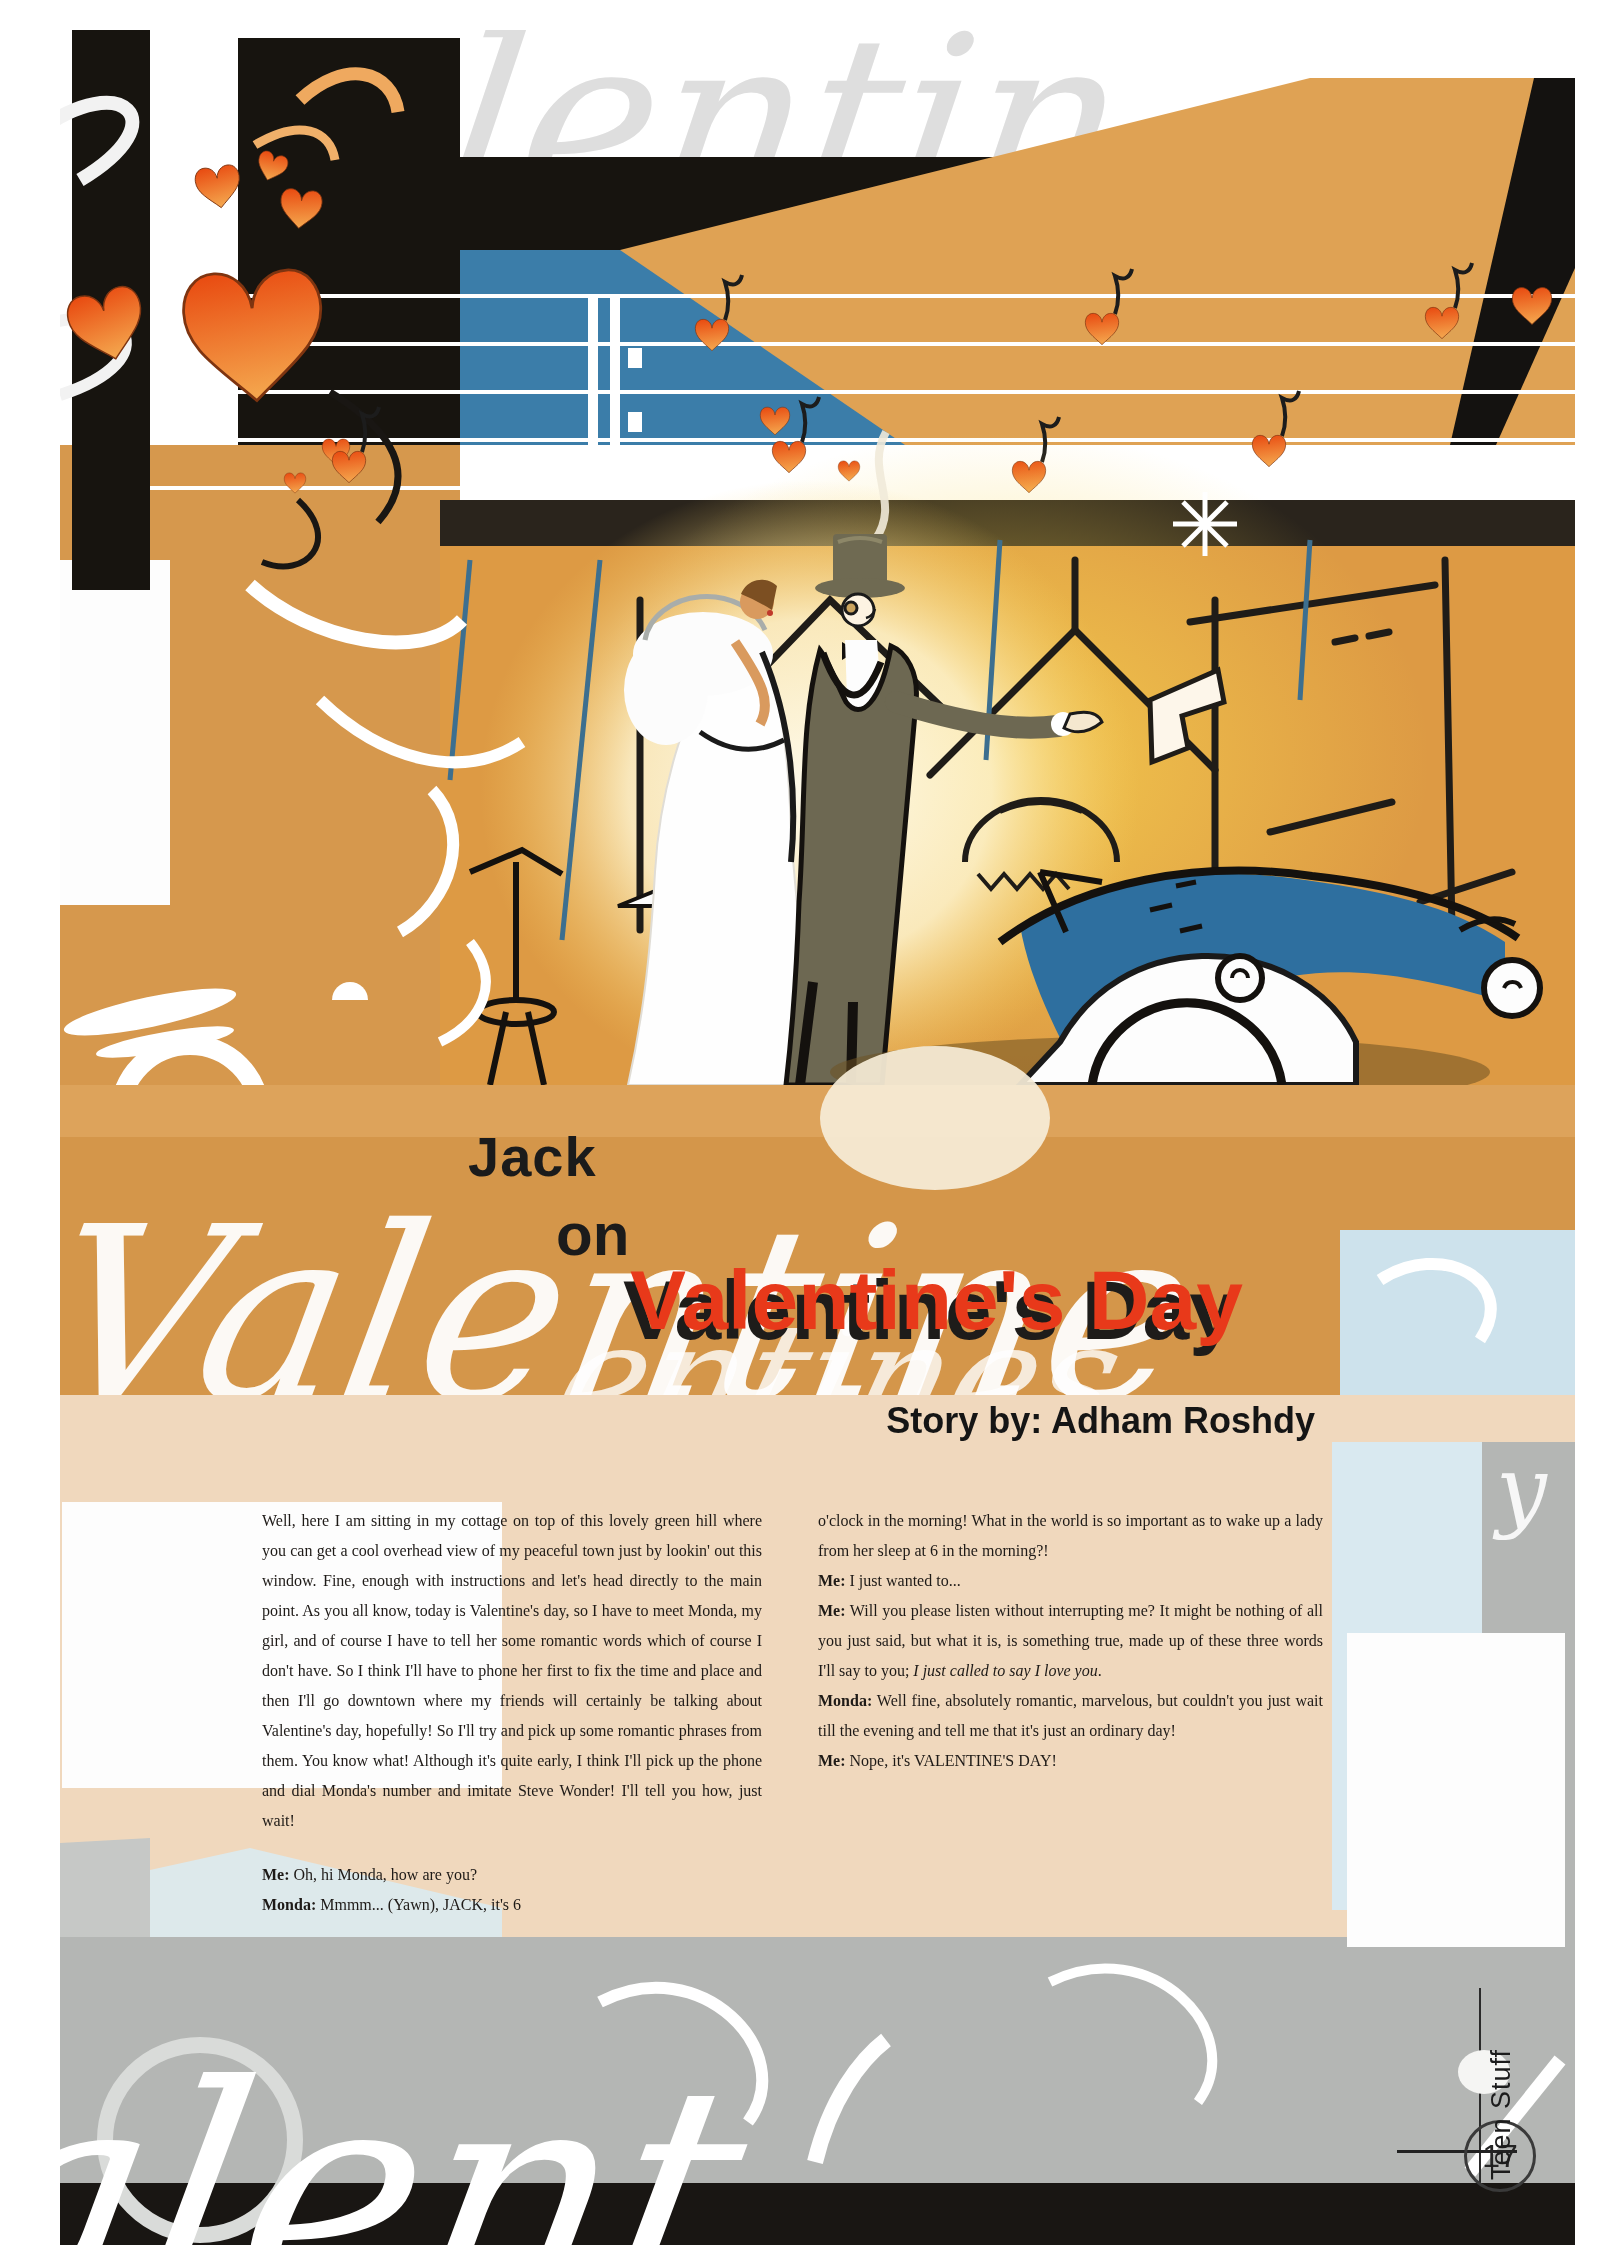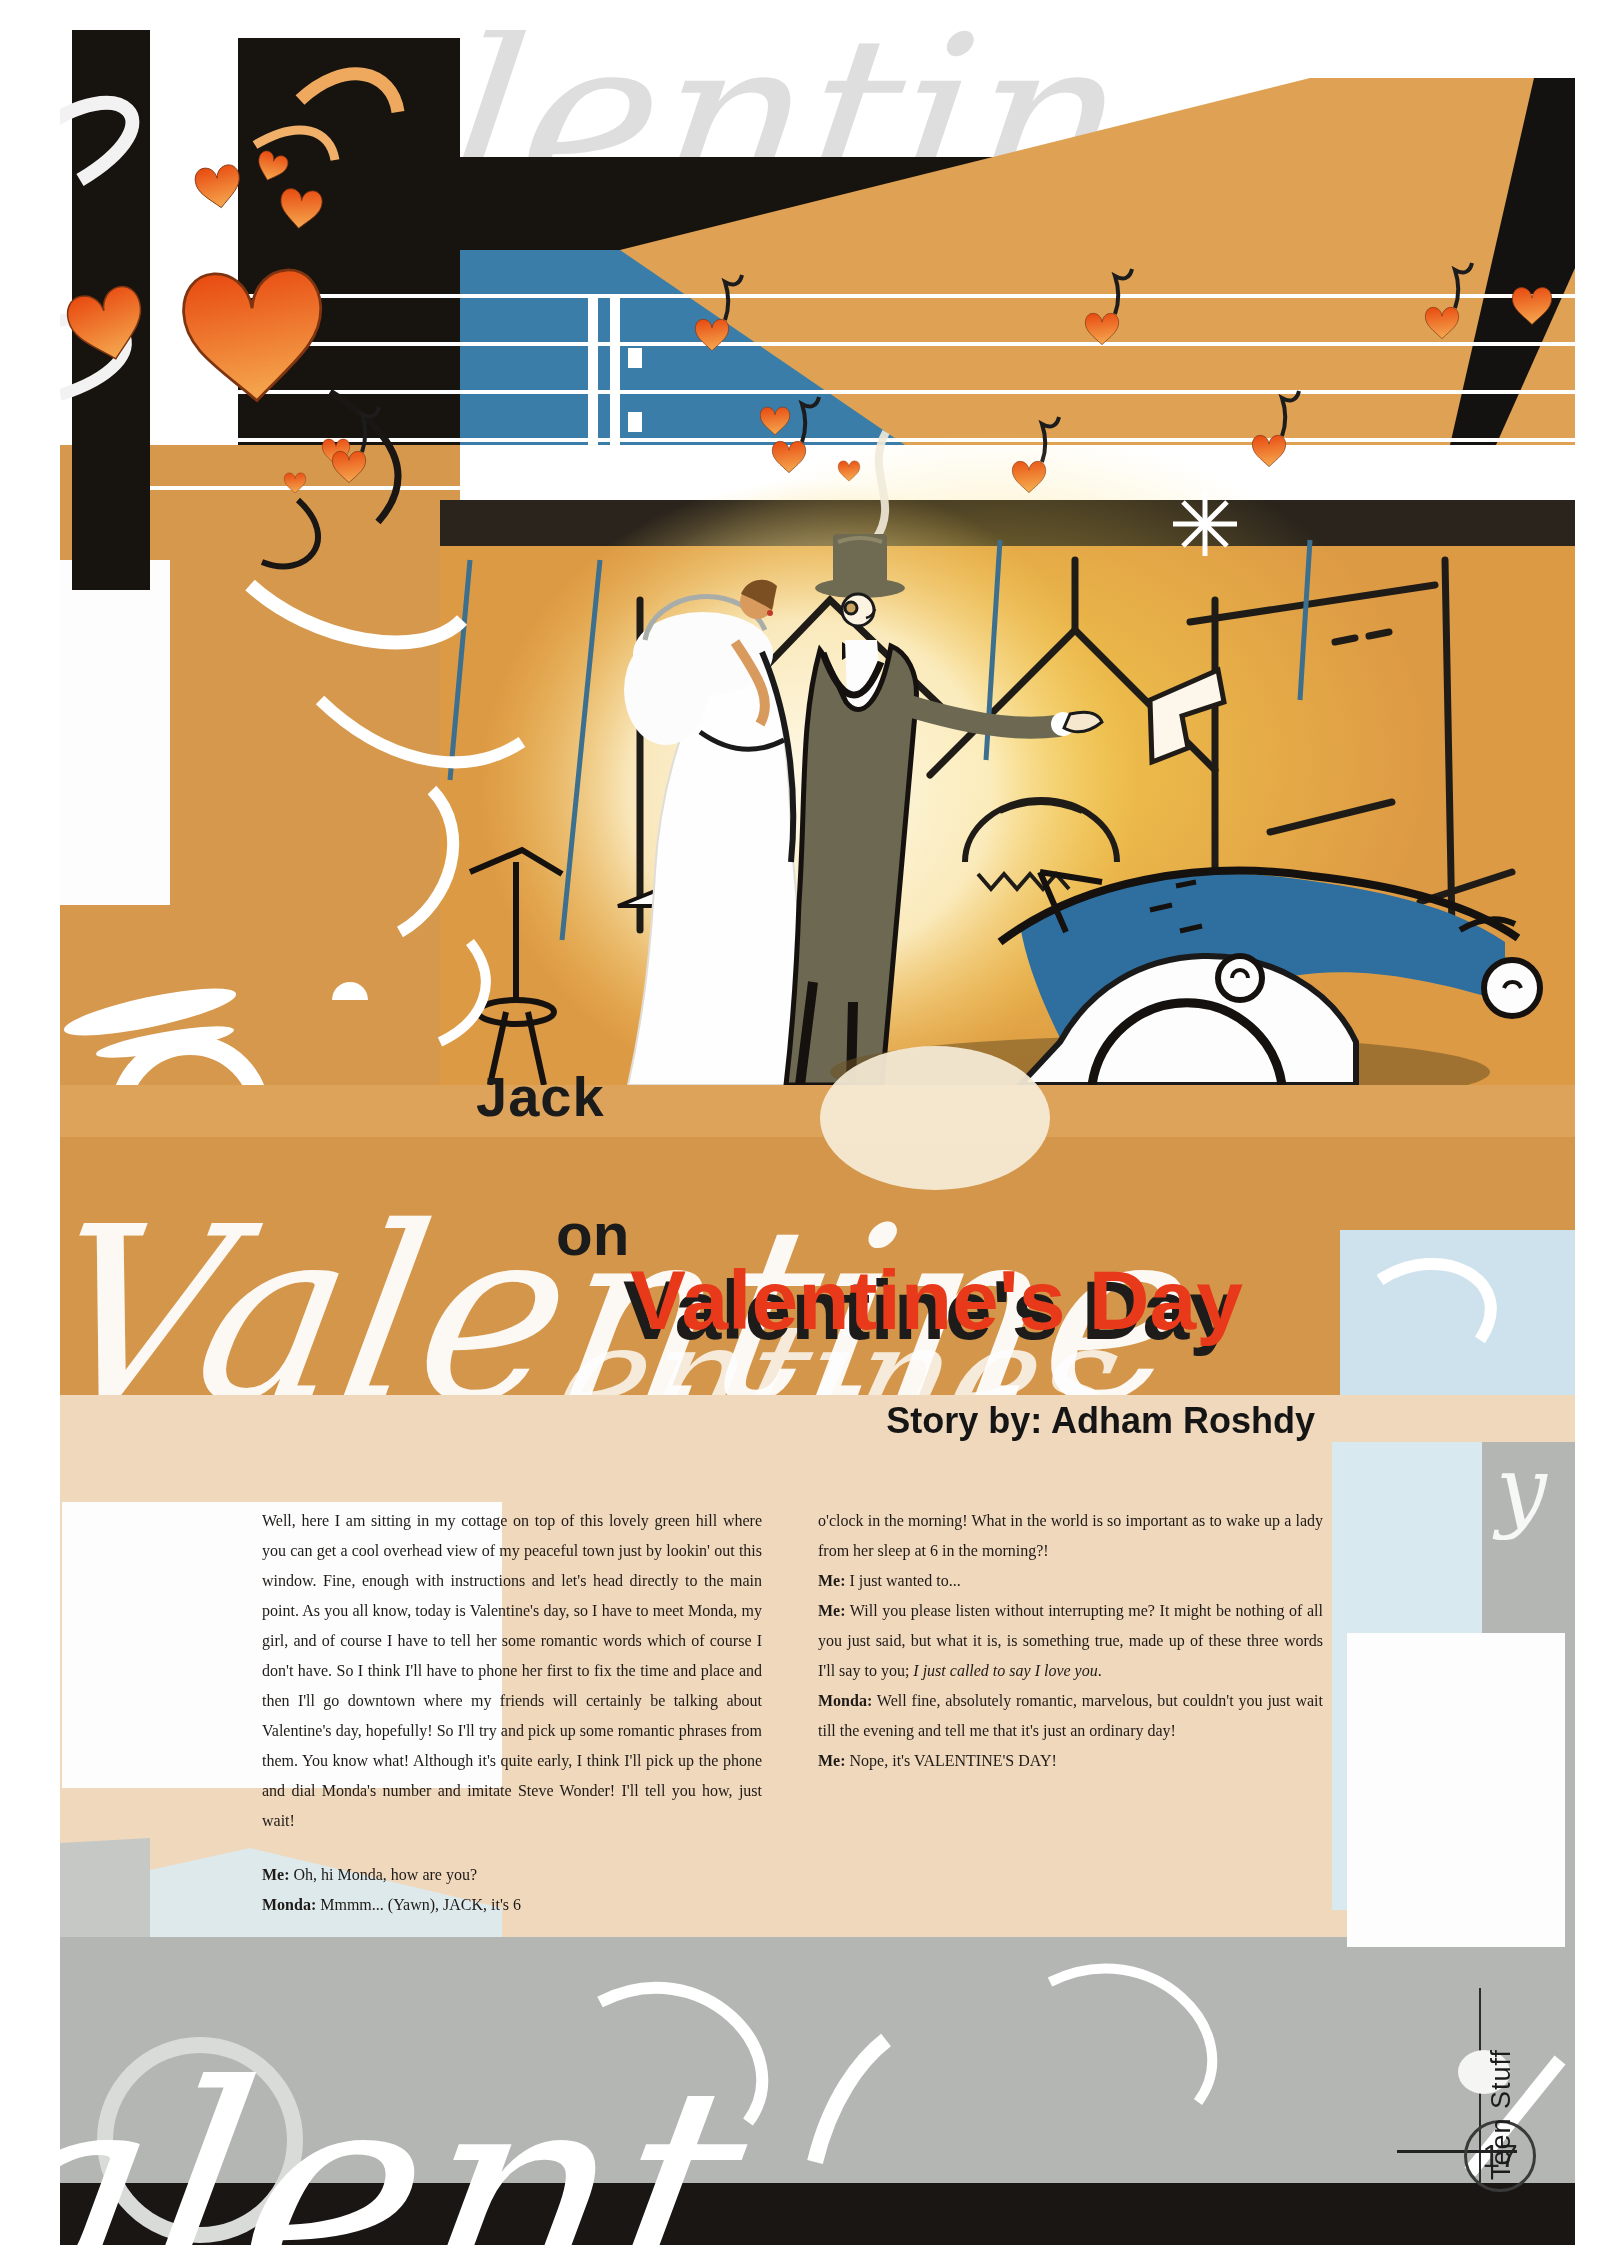--- a/index.html
+++ b/index.html
@@ -261,21 +261,21 @@
   </g>
 
   <g>
     <rect x="0" y="0" width="1600" height="30" fill="#ffffff"></rect>
     <rect x="0" y="0" width="60" height="2264" fill="#ffffff"></rect>
     <rect x="1575" y="0" width="25" height="2264" fill="#ffffff"></rect>
     <rect x="0" y="2245" width="1600" height="19" fill="#ffffff"></rect>
   </g>
 </svg>
 
-<div class="ov title-pre" style="left:468px;top:1064px;margin-left:8px;">Jack</div>
+<div class="ov title-pre" style="left:468px;top:1124px;">Jack</div>
 <div class="ov title-mid" style="left:556px;top:1200px;">on</div>
 <div class="ov title-main" style="left:630px;top:1252px;">Valentine's Day</div>
 <div class="ov byline" style="left:620px;top:1400px;">Story by: Adham Roshdy</div>
 
 <div class="ov col" style="left:262px;top:1506px;width:500px;">
   <p class="para">Well, here I am sitting in my cottage on top of this lovely green hill where you can get a cool overhead view of my peaceful town just by lookin' out this window. Fine, enough with instructions and let's head directly to the main point. As you all know, today is Valentine's day, so I have to meet Monda, my girl, and of course I have to tell her some romantic words which of course I don't have. So I think I'll have to phone her first to fix the time and place and then I'll go downtown where my friends will certainly be talking about Valentine's day, hopefully! So I'll try and pick up some romantic phrases from them. You know what! Although it's quite early, I think I'll pick up the phone and dial Monda's number and imitate Steve Wonder! I'll tell you how, just wait!</p>
   <div>
         <p class="dline"><b>Me:</b> Oh, hi Monda, how are you?</p>
         <p class="dline"><b>Monda:</b> Mmmm... (Yawn), JACK, it's 6</p>
       </div>

